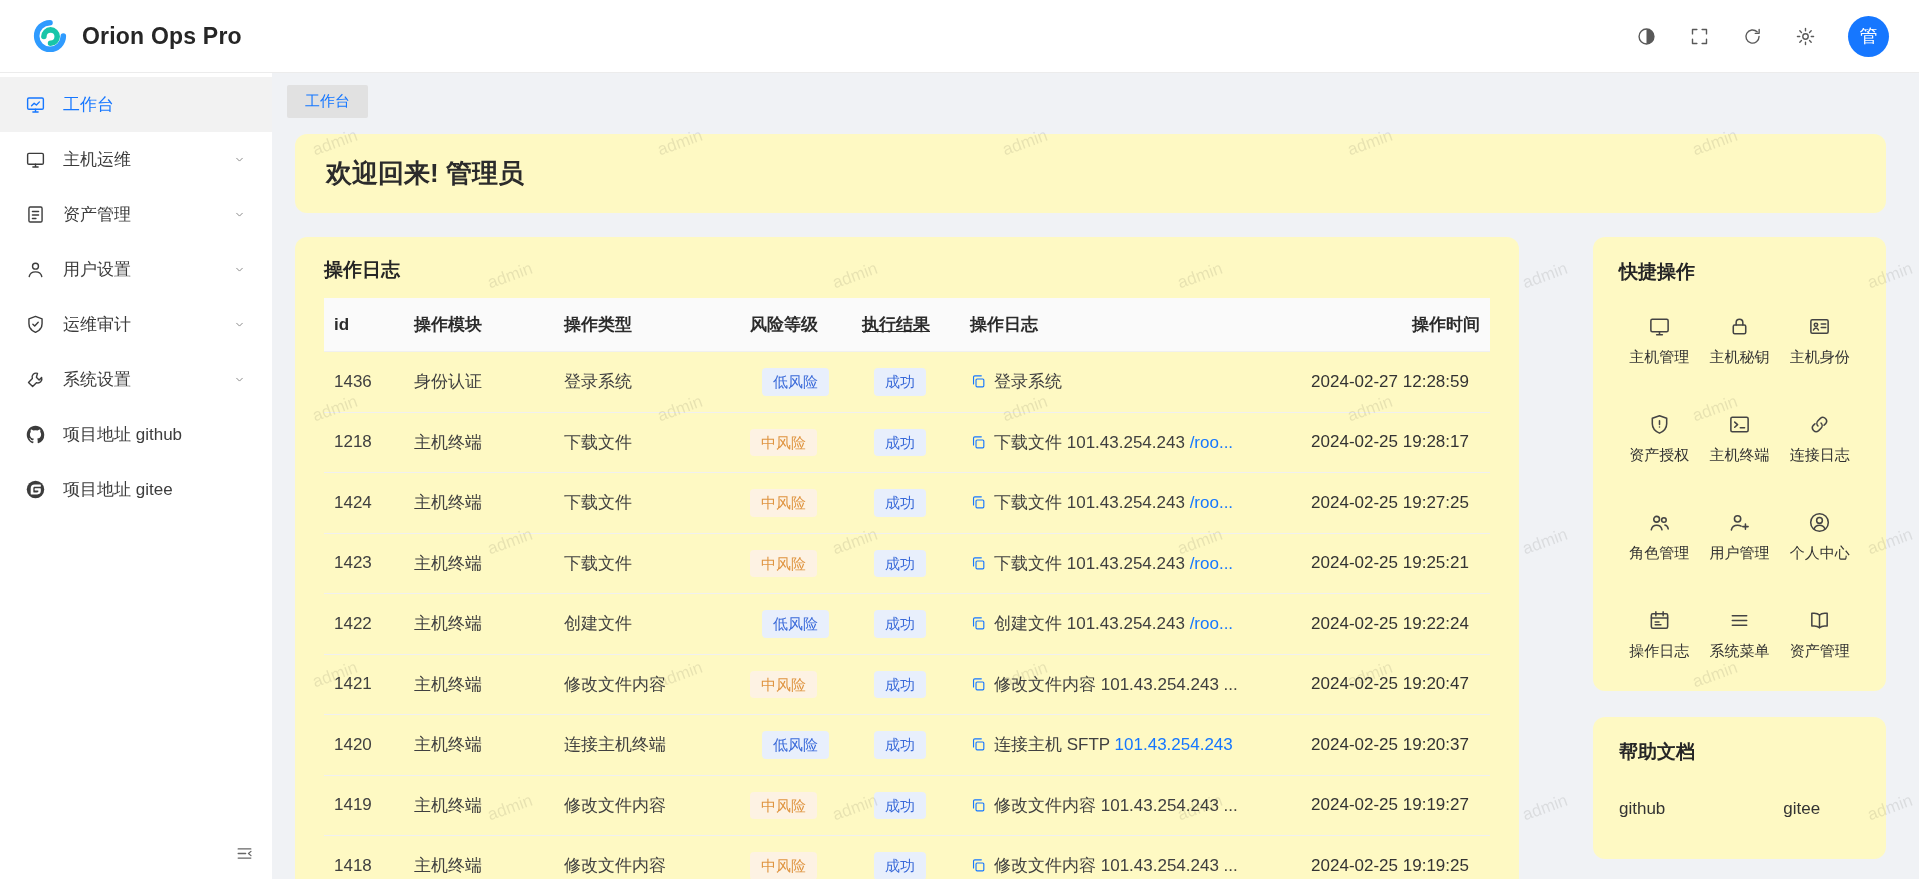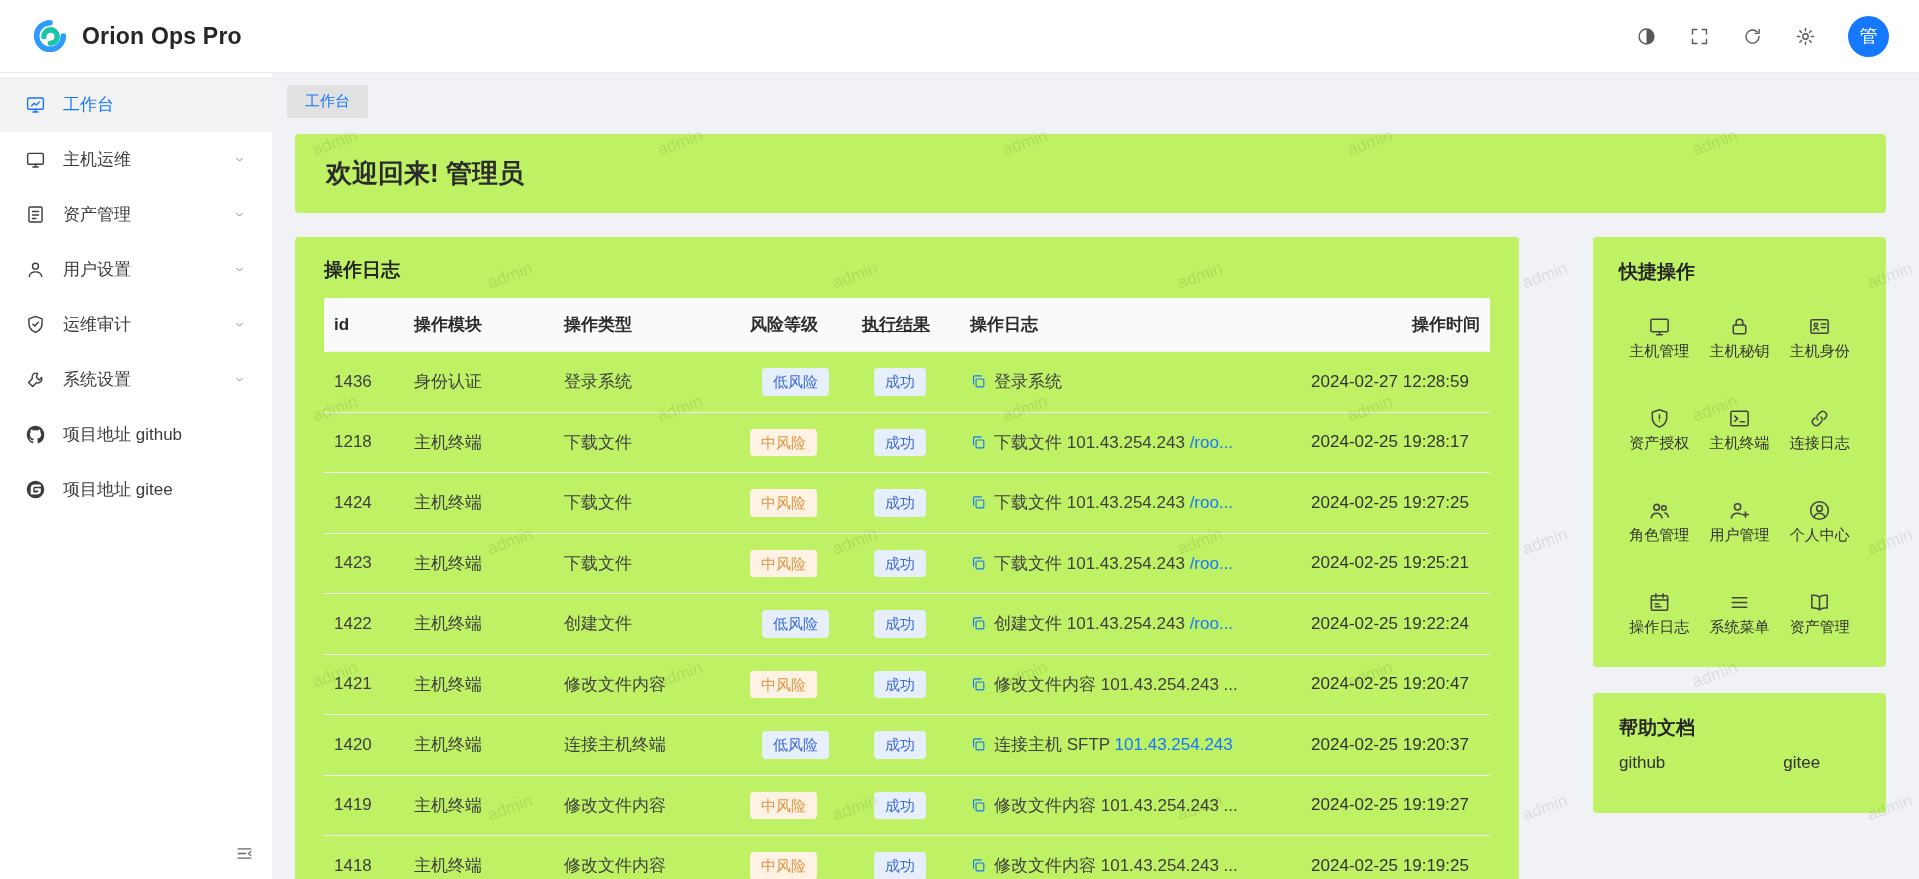--- a/index.html
+++ b/index.html
@@ -31,21 +31,21 @@
   .side-item .chev svg{width:15px;height:15px;}
   .side-item.active{background:#f2f2f2;color:var(--accent,#1677ff);}
   .fold{position:absolute;bottom:16px;right:18px;color:#666;cursor:pointer;}
   .fold svg{width:19px;height:19px;}
 
   
   .main{position:absolute;top:73px;left:272px;right:0;bottom:0;overflow:hidden;}
   .tabchip{display:inline-block;margin:12px 0 6px 15px;padding:7px 18px;background:#e1e1e1;
     color:var(--accent,#1677ff);font-size:15px;border-radius:2px;cursor:pointer;}
   .content{padding:10px 33px 0 23px;}
-  .card{background:#bef264;border-radius:4px;}
+  .card{background:#fef9c3;border-radius:12px;}
   .welcome{padding:22px 31px;margin-bottom:24px;}
   .welcome h1{font-size:26px;font-weight:600;color:#2b2b2b;}
   .cols{display:flex;gap:26px;align-items:flex-start;}
 
   
   .oplog{width:1224px;padding:20px 29px 0;}
   .card-title{font-size:19px;font-weight:600;color:#262626;}
   .oplog .card-title{margin-bottom:15px;}
   table{width:100%;border-collapse:collapse;font-size:17px;}
   th{background:#fafafa;text-align:left;font-weight:600;color:#2b2b2b;
@@ -59,26 +59,26 @@
   .badge.blue{background:var(--low-bg,#e8effc);color:var(--low-text,#3a6ad9);margin-left:12px;}
   .badge.orange{background:var(--med-bg,#fdf2e3);color:var(--med-text,#df9440);}
   .copyic{color:var(--accent,#1677ff);vertical-align:-3px;margin-right:7px;}
   .copyic svg{width:17px;height:17px;}
   .log-link{color:var(--accent,#1677ff);cursor:pointer;text-decoration:none;}
 
   
   .rightcol{width:341px;display:flex;flex-direction:column;gap:26px;padding-left:48px;}
   .quick{padding:22px 26px 30px;}
   .qgrid{display:grid;grid-template-columns:repeat(3,1fr);row-gap:46px;margin-top:30px;}
-  .qitem{display:flex;flex-direction:column;align-items:center;gap:4px;cursor:pointer;color:#333;}
+  .qitem{display:flex;flex-direction:column;align-items:center;gap:10px;cursor:pointer;color:#333;}
   .qitem .icon{color:#444;}
   .qitem .icon svg{width:23px;height:23px;}
   .qlabel{font-size:15px;color:#333;}
   .help{padding:22px 26px 40px;}
-  .help-links{display:flex;gap:118px;margin-top:12px;font-size:17px;}
+  .help-links{display:flex;gap:118px;margin-top:34px;font-size:17px;}
   .help-link{cursor:pointer;color:#333;}
 
   
   .wm-layer{position:absolute;inset:0;pointer-events:none;z-index:60;overflow:hidden;}
   .wm{position:absolute;font-size:17px;color:rgba(0,0,0,0.09);
     transform:rotate(-20deg);white-space:nowrap;}
 </style>
 </head>
 <body>
 

